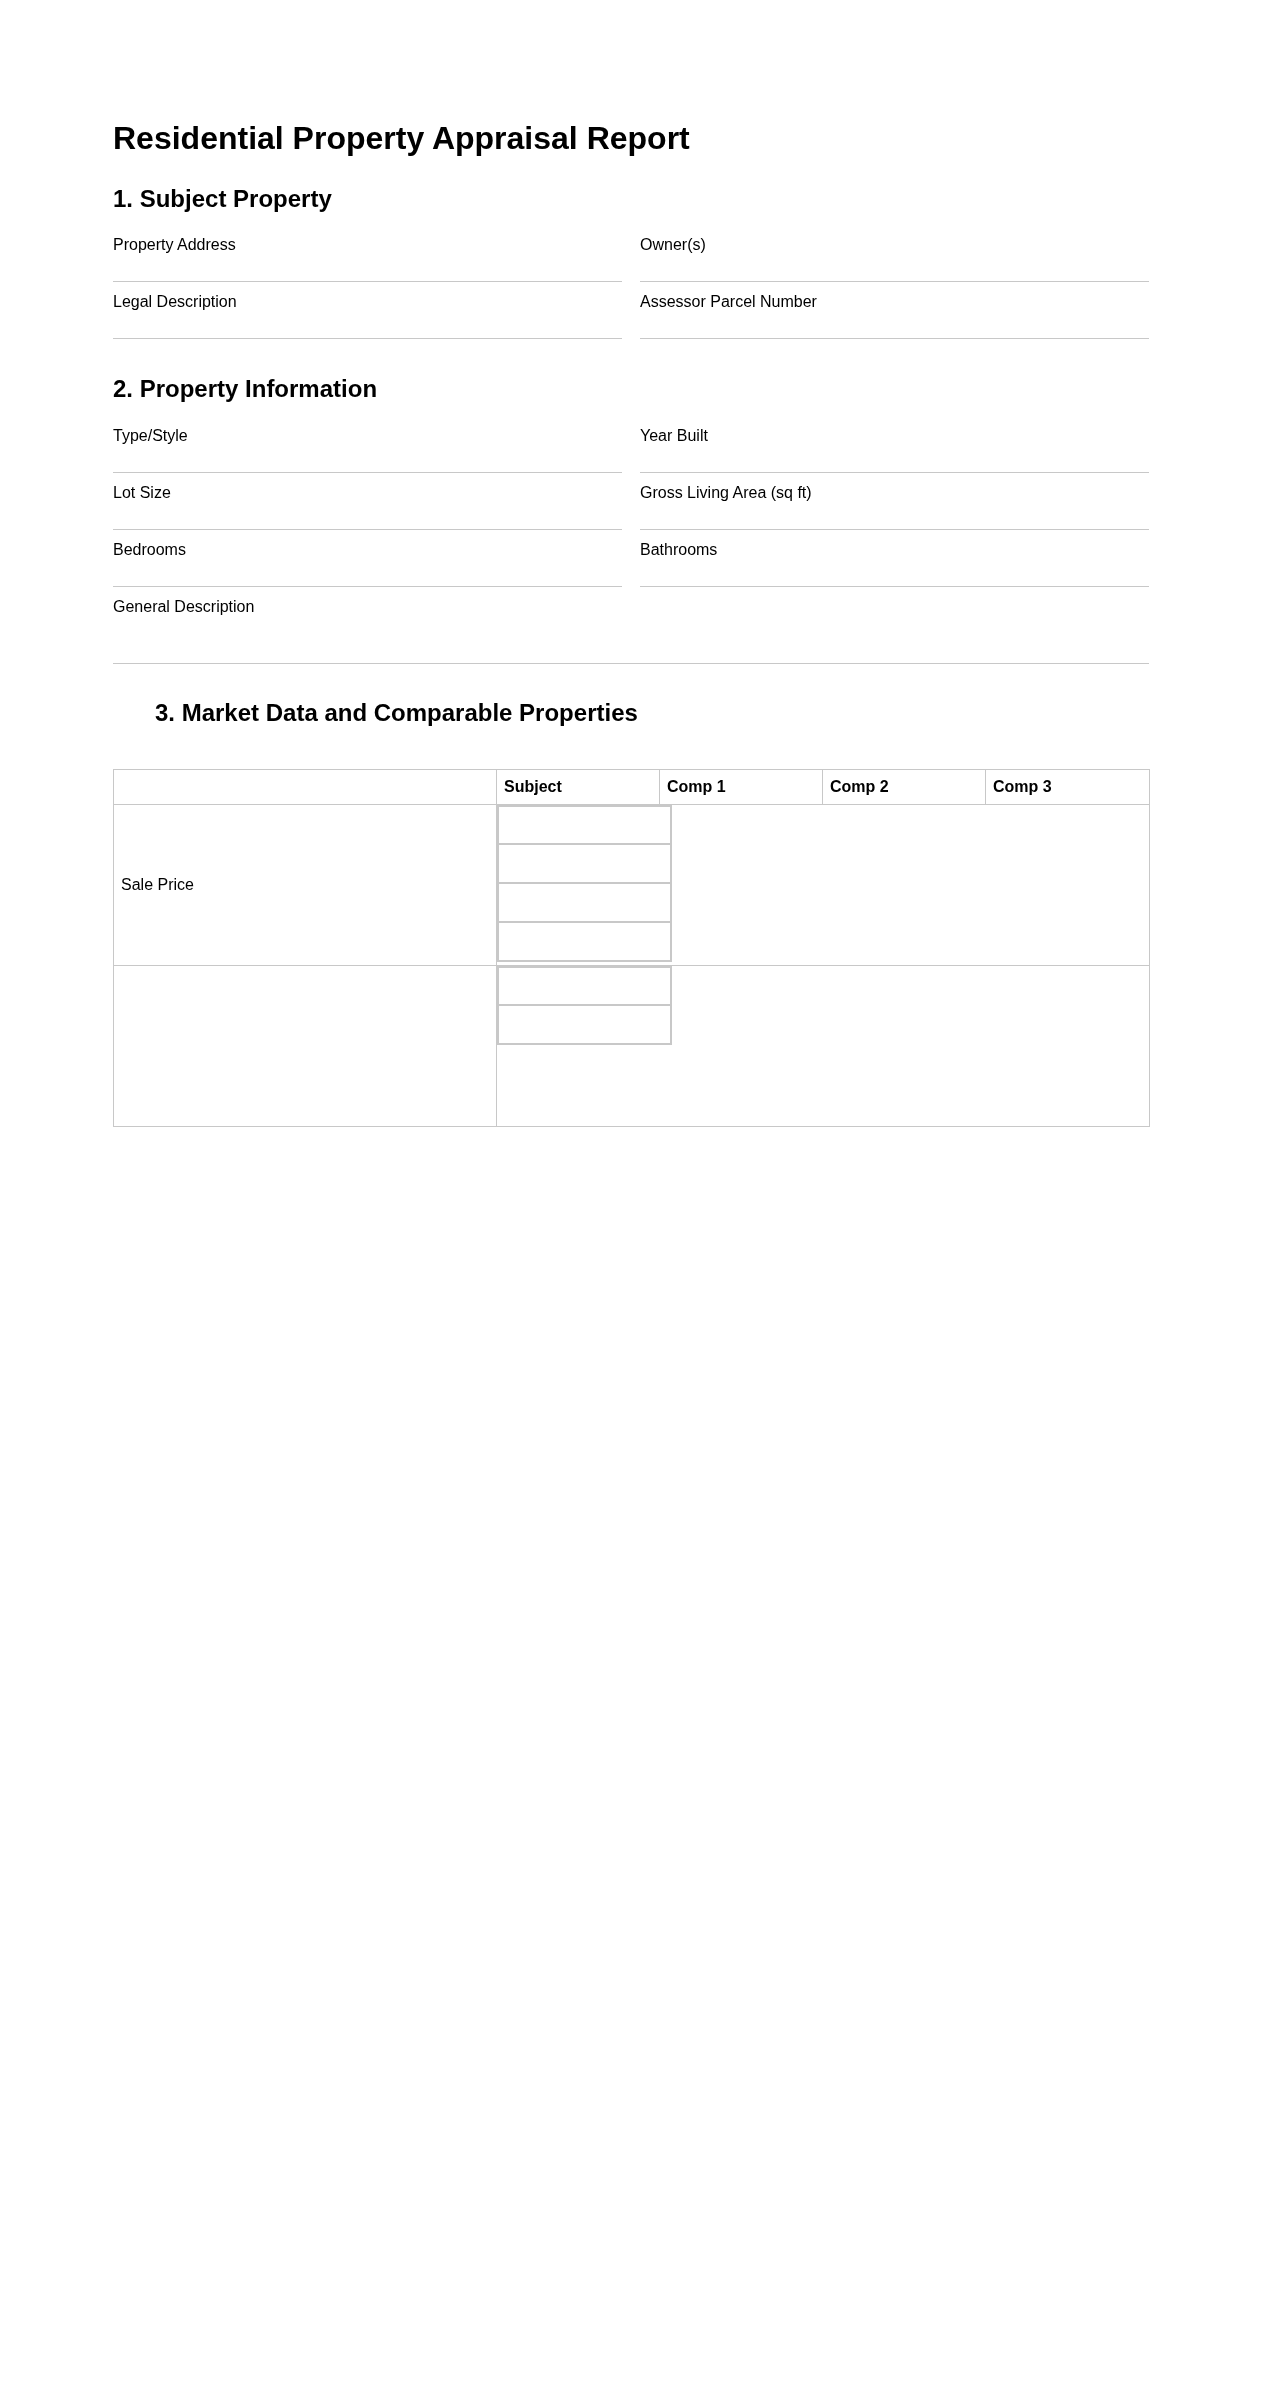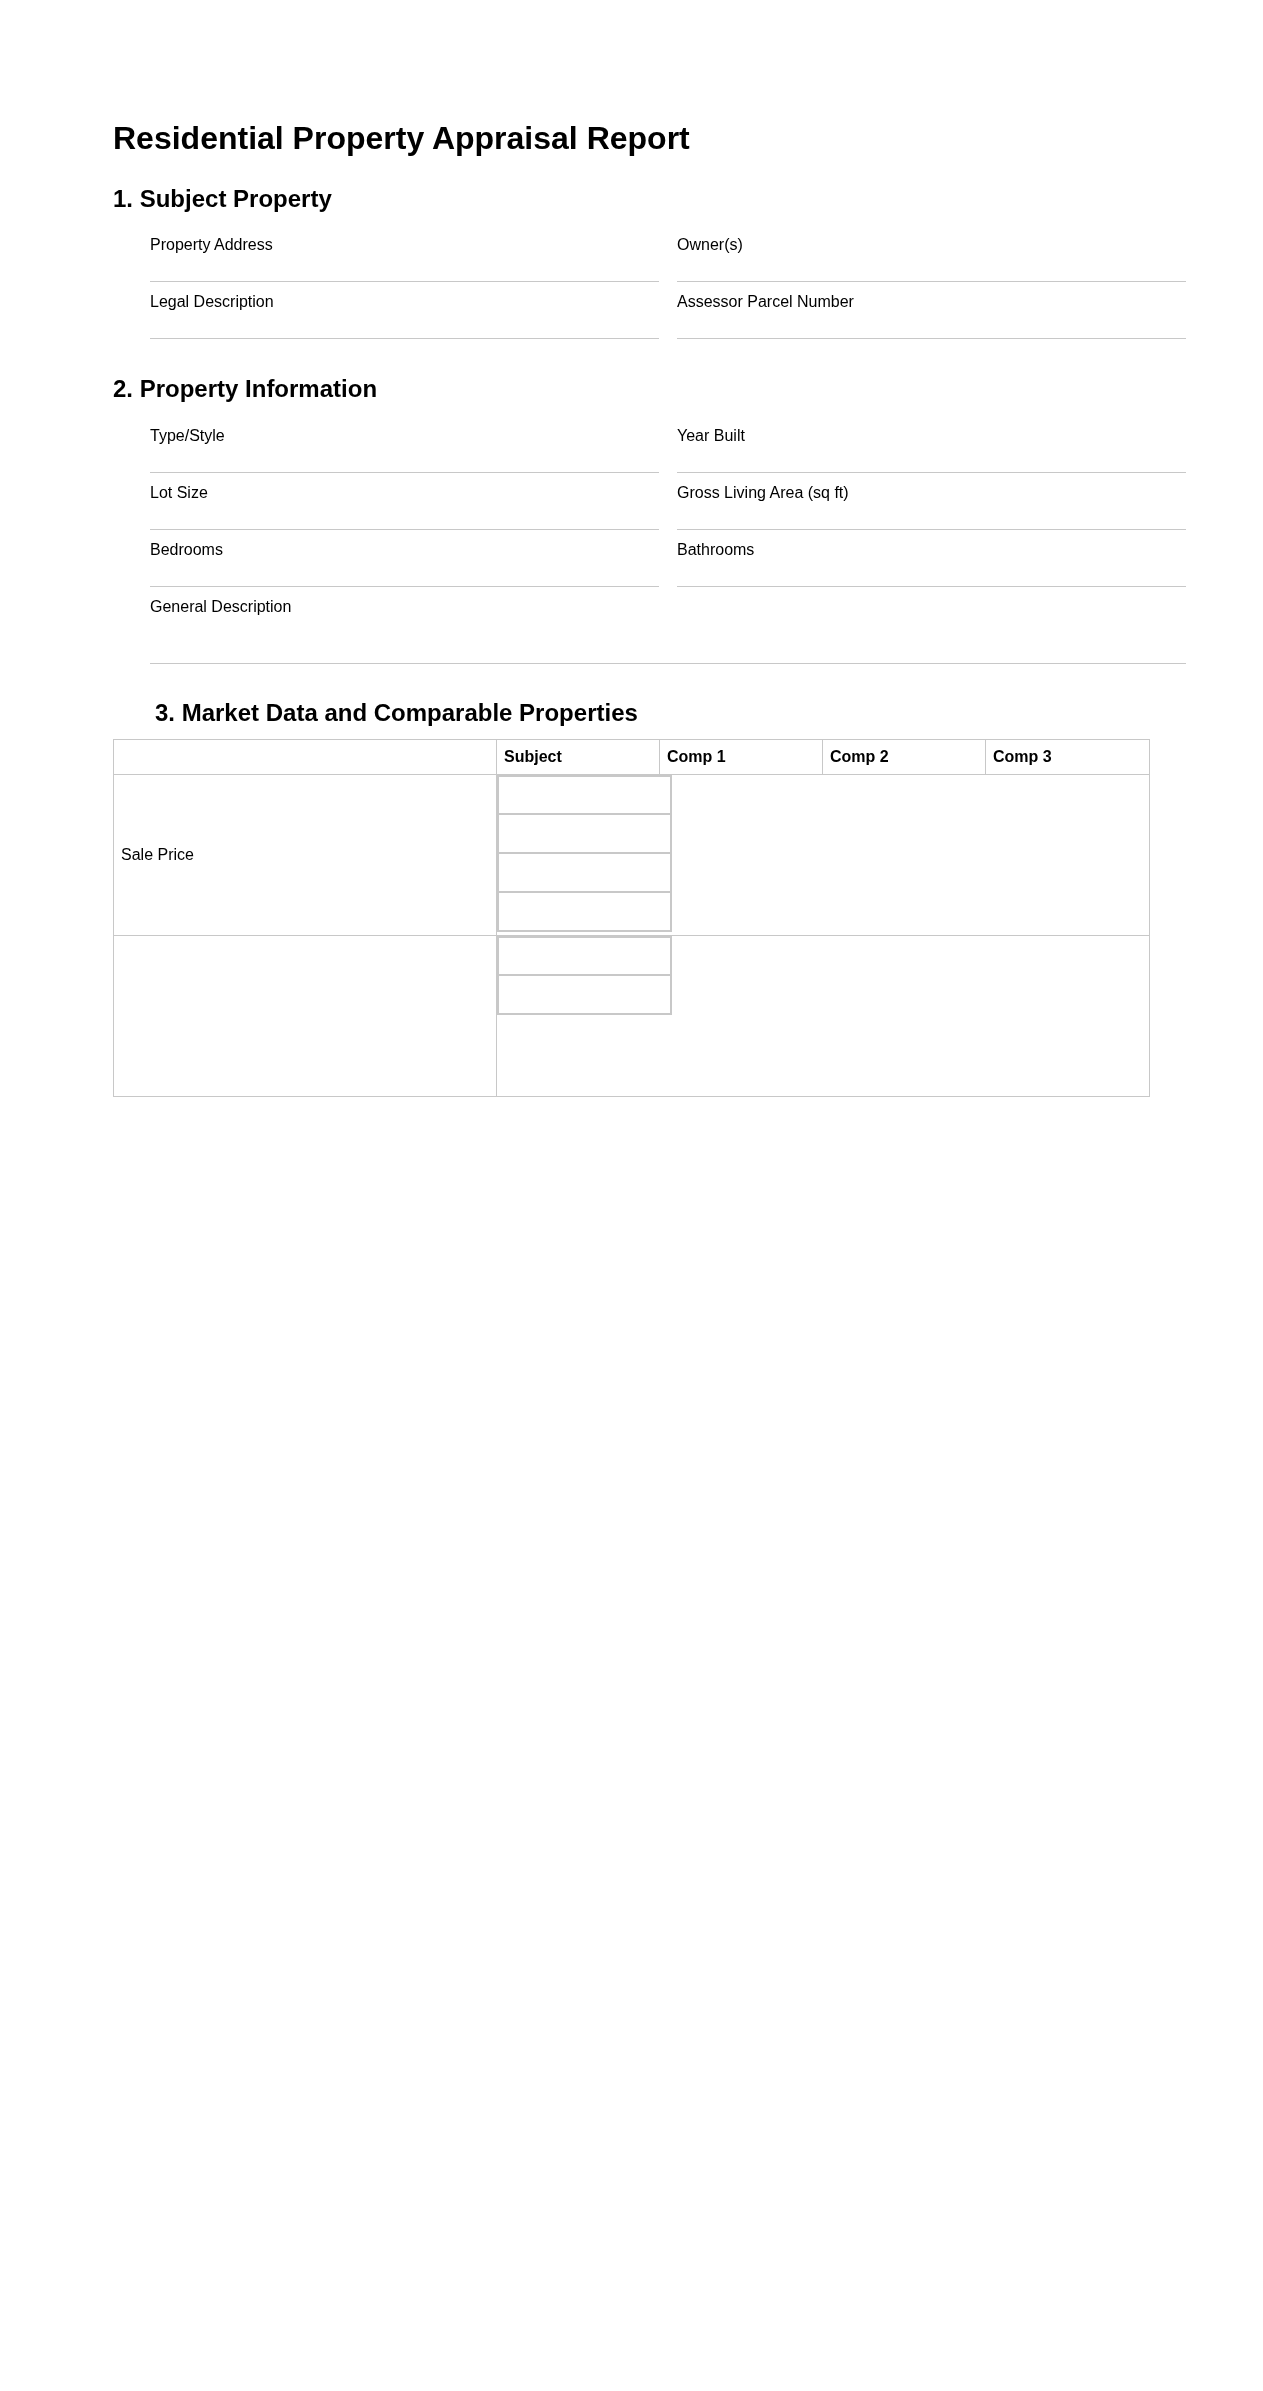--- a/index.html
+++ b/index.html
@@ -35,21 +35,20 @@
       font-size: 24px;
       font-weight: bold;
       line-height: 30px;
       white-space: nowrap;
     }
     .field {
       position: absolute;
       width: 509px;
       height: 46px;
       border-bottom: 1.5px solid #c8c8c8;
-      margin-left: 37px;
     }
     .field.right { left: 527px; }
     .field.left { left: 0; }
     .field.full { left: 0; width: 1036px; height: 62px; }
     .field-label {
       position: absolute;
       top: 0;
       left: 0;
       font-size: 16px;
       line-height: 18px;
@@ -72,20 +71,21 @@
       left: 0;
       top: 739px;
       width: 1040px;
       height: 561px;
       overflow: hidden;
     }
     table.comps {
       border-collapse: collapse;
       width: 1036px;
       table-layout: fixed;
+      margin-top: 30px;
     }
     table.comps th, table.comps td {
       border: 1.5px solid #c8c8c8;
       font-size: 16px;
       text-align: left;
       vertical-align: middle;
     }
     table.comps th {
       height: 35px;
       padding: 0 7px;

